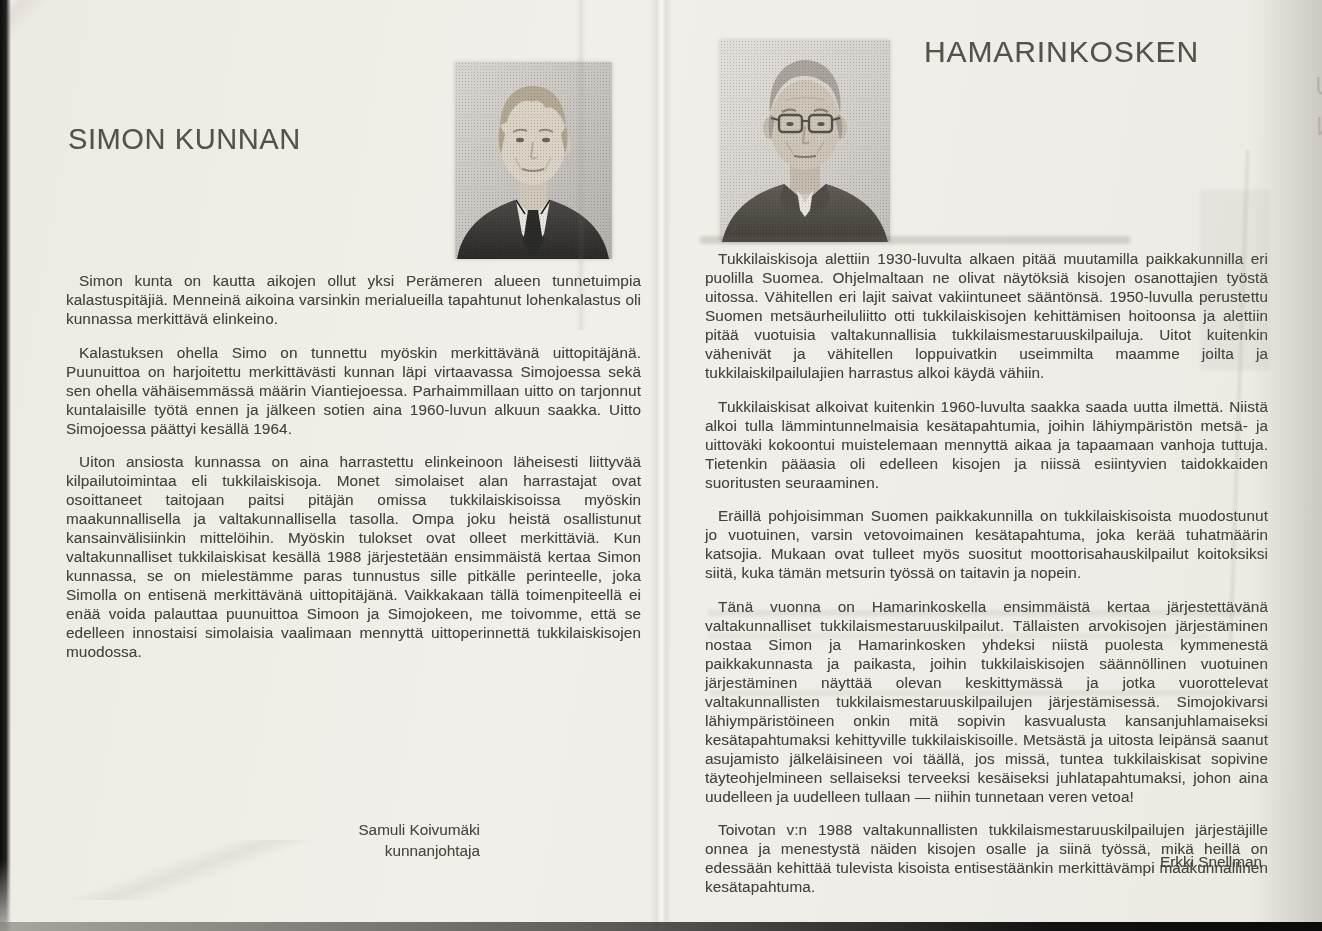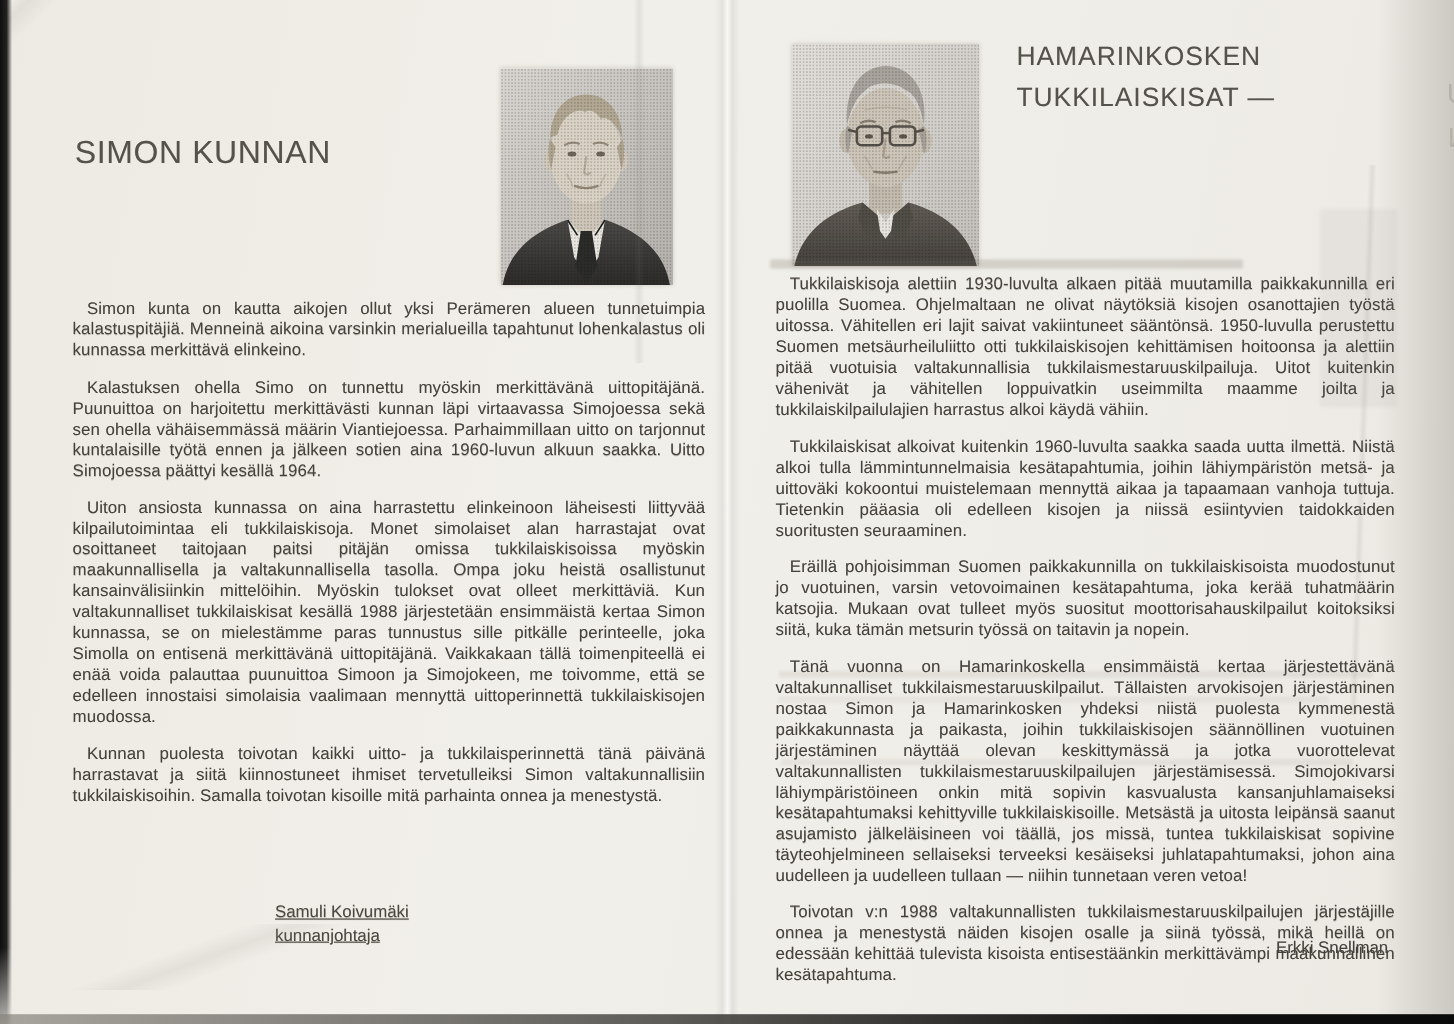--- a/index.html
+++ b/index.html
@@ -28,29 +28,29 @@
   .crease.c3{left:1235px;top:150px;width:8px;height:500px;
     background:linear-gradient(to right,rgba(0,0,0,0),rgba(130,127,120,.14) 50%,rgba(0,0,0,0));transform:rotate(2deg);}
   .crease.c4{left:40px;top:840px;width:300px;height:60px;
     background:linear-gradient(160deg,rgba(0,0,0,0) 40%,rgba(150,147,140,.14) 50%,rgba(0,0,0,0) 60%);}
 
   
   .page-title{position:absolute;color:#55524c;font-size:29px;line-height:38px;
     letter-spacing:.6px;font-weight:400;white-space:nowrap;
     text-shadow:.3px .3px .4px rgba(85,82,76,.3);}
   .title-left{left:68px;top:120px;}
-  .title-right{left:924px;top:33px;font-size:24px;line-height:37px;letter-spacing:.9px;}
+  .title-right{left:924px;top:33px;font-size:30px;line-height:37px;letter-spacing:.9px;}
   .body-col{position:absolute;color:#45423c;font-size:15.3px;line-height:19px;
     text-align:justify;letter-spacing:.1px;
     text-shadow:.2px .2px .3px rgba(80,77,70,.3);}
   .body-col p{margin:0 0 14.5px 0;text-indent:13px;}
   .body-left{left:66px;top:271px;width:575px;}
   .body-right{left:705px;top:249px;width:563px;}
-  .sig-left{position:absolute;left:250px;top:819px;width:230px;text-align:left;
-    color:#4a473f;font-size:15.3px;line-height:21px;text-shadow:.2px .2px .3px rgba(80,77,70,.3);text-decoration:underline;}
+  .sig-left{position:absolute;left:250px;top:819px;width:230px;text-align:right;
+    color:#4a473f;font-size:15.3px;line-height:21px;text-shadow:.2px .2px .3px rgba(80,77,70,.3);}
   .sig-right{position:absolute;left:1000px;top:853px;width:262px;text-align:right;
     color:#45423c;font-size:15.3px;text-shadow:.2px .2px .3px rgba(80,77,70,.3);}
 
   
   .photo{position:absolute;overflow:hidden;box-shadow:0 0 4px rgba(90,87,80,.25);}
   .photo-left{left:455px;top:62px;width:157px;height:197px;}
   .photo-right{left:720px;top:40px;width:170px;height:202px;}
   .photo svg{display:block;width:100%;height:100%;}
   .halftone{position:absolute;inset:0;
     background-image:radial-gradient(rgba(45,43,40,.20) .7px,rgba(0,0,0,0) .9px);
@@ -110,21 +110,20 @@
         <path d="M67,107 Q78,111 89,107" stroke="#93897a" stroke-width="2.2" fill="none"></path>
         <path d="M60,96 Q64,102 66,108 M96,96 Q92,102 90,108" stroke="#c4bbab" stroke-width="1.4" fill="none"></path>
       </svg>
       <div class="halftone"></div>
     </div>
 
     <div class="body-col body-left">
       <p>Simon kunta on kautta aikojen ollut yksi Perämeren alueen tunnetuimpia kalastuspitäjiä. Menneinä aikoina varsinkin merialueilla tapahtunut lohenkalastus oli kunnassa merkittävä elinkeino.</p>
       <p>Kalastuksen ohella Simo on tunnettu myöskin merkittävänä uittopitäjänä. Puunuittoa on harjoitettu merkittävästi kunnan läpi virtaavassa Simojoessa sekä sen ohella vähäisemmässä määrin Viantiejoessa. Parhaimmillaan uitto on tarjonnut kuntalaisille työtä ennen ja jälkeen sotien aina 1960-luvun alkuun saakka. Uitto Simojoessa päättyi kesällä 1964.</p>
       <p>Uiton ansiosta kunnassa on aina harrastettu elinkeinoon läheisesti liittyvää kilpailutoimintaa eli tukkilaiskisoja. Monet simolaiset alan harrastajat ovat osoittaneet taitojaan paitsi pitäjän omissa tukkilaiskisoissa myöskin maakunnallisella ja valtakunnallisella tasolla. Ompa joku heistä osallistunut kansainvälisiinkin mittelöihin. Myöskin tulokset ovat olleet merkittäviä. Kun valtakunnalliset tukkilaiskisat kesällä 1988 järjestetään ensimmäistä kertaa Simon kunnassa, se on mielestämme paras tunnustus sille pitkälle perinteelle, joka Simolla on entisenä merkittävänä uittopitäjänä. Vaikkakaan tällä toimenpiteellä ei enää voida palauttaa puunuittoa Simoon ja Simojokeen, me toivomme, että se edelleen innostaisi simolaisia vaalimaan mennyttä uittoperinnettä tukkilaiskisojen muodossa.</p>
-      <p>Kunnan puolesta toivotan kaikki uitto- ja tukkilaisperinnettä tänä päivänä harrastavat ja siitä kiinnostuneet ihmiset tervetulleiksi Simon valtakunnallisiin tukkilaiskisoihin. Samalla toivotan kisoille mitä parhainta onnea ja menestystä.</p>
     </div>
 
     <div class="sig-left">
       <div>Samuli Koivumäki</div>
       <div>kunnanjohtaja</div>
     </div>
   </div>
 
   <div>
     <div class="photo photo-right">
@@ -161,21 +160,20 @@
         <ellipse cx="101" cy="84" rx="3.6" ry="2" fill="#5c554b"></ellipse>
         <path d="M85,86 L83,102 Q85,105 89,102" stroke="#aba192" stroke-width="2" fill="none"></path>
         <path d="M74,116 Q85,118 96,116" stroke="#857b6c" stroke-width="2.2" fill="none"></path>
         <path d="M66,102 Q70,108 73,114 M104,102 Q100,108 97,114" stroke="#b9b0a1" stroke-width="1.4" fill="none"></path>
       </svg>
       <div class="halftone"></div>
     </div>
 
     <div class="page-title title-right">
       <div>HAMARINKOSKEN</div>
-      <div>TUKKILAISKISAT —</div>
     </div>
 
     <div class="body-col body-right">
       <p>Tukkilaiskisoja alettiin 1930-luvulta alkaen pitää muutamilla paikkakunnilla eri puolilla Suomea. Ohjelmaltaan ne olivat näytöksiä kisojen osanottajien työstä uitossa. Vähitellen eri lajit saivat vakiintuneet sääntönsä. 1950-luvulla perustettu Suomen metsäurheiluliitto otti tukkilaiskisojen kehittämisen hoitoonsa ja alettiin pitää vuotuisia valtakunnallisia tukkilaismestaruuskilpailuja. Uitot kuitenkin vähenivät ja vähitellen loppuivatkin useimmilta maamme joilta ja tukkilaiskilpailulajien harrastus alkoi käydä vähiin.</p>
       <p>Tukkilaiskisat alkoivat kuitenkin 1960-luvulta saakka saada uutta ilmettä. Niistä alkoi tulla lämmintunnelmaisia kesätapahtumia, joihin lähiympäristön metsä- ja uittoväki kokoontui muistelemaan mennyttä aikaa ja tapaamaan vanhoja tuttuja. Tietenkin pääasia oli edelleen kisojen ja niissä esiintyvien taidokkaiden suoritusten seuraaminen.</p>
       <p>Eräillä pohjoisimman Suomen paikkakunnilla on tukkilaiskisoista muodostunut jo vuotuinen, varsin vetovoimainen kesätapahtuma, joka kerää tuhatmäärin katsojia. Mukaan ovat tulleet myös suositut moottorisahauskilpailut koitoksiksi siitä, kuka tämän metsurin työssä on taitavin ja nopein.</p>
       <p>Tänä vuonna on Hamarinkoskella ensimmäistä kertaa järjestettävänä valtakunnalliset tukkilaismestaruuskilpailut. Tällaisten arvokisojen järjestäminen nostaa Simon ja Hamarinkosken yhdeksi niistä puolesta kymmenestä paikkakunnasta ja paikasta, joihin tukkilaiskisojen säännöllinen vuotuinen järjestäminen näyttää olevan keskittymässä ja jotka vuorottelevat valtakunnallisten tukkilaismestaruuskilpailujen järjestämisessä. Simojokivarsi lähiympäristöineen onkin mitä sopivin kasvualusta kansanjuhlamaiseksi kesätapahtumaksi kehittyville tukkilaiskisoille. Metsästä ja uitosta leipänsä saanut asujamisto jälkeläisineen voi täällä, jos missä, tuntea tukkilaiskisat sopivine täyteohjelmineen sellaiseksi terveeksi kesäiseksi juhlatapahtumaksi, johon aina uudelleen ja uudelleen tullaan — niihin tunnetaan veren vetoa!</p>
       <p>Toivotan v:n 1988 valtakunnallisten tukkilaismestaruuskilpailujen järjestäjille onnea ja menestystä näiden kisojen osalle ja siinä työssä, mikä heillä on edessään kehittää tulevista kisoista entisestäänkin merkittävämpi maakunnallinen kesätapahtuma.</p>
     </div>
 

